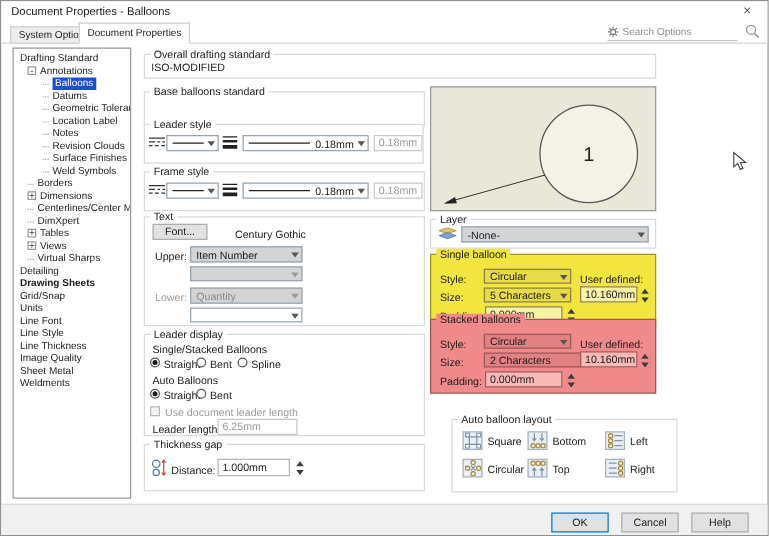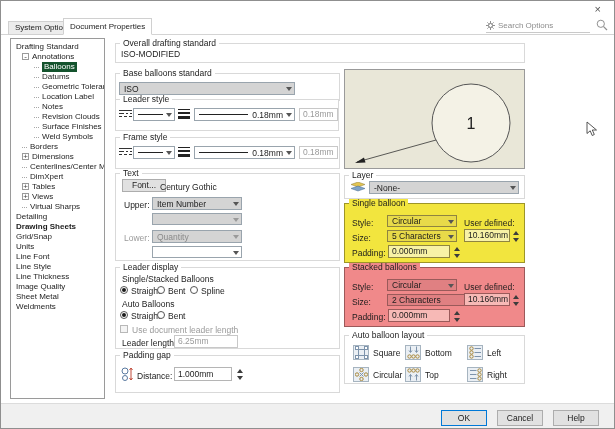--- a/index.html
+++ b/index.html
@@ -19,21 +19,21 @@
   .searchbox svg{vertical-align:-2px;margin-right:3px}
   .magicon{position:absolute;right:6px;top:2px}
   
   .tree{position:absolute;left:9px;top:37px;width:95px;height:361px;border:1px solid #9a9a9a;
         background:#fff;box-sizing:border-box;padding-top:3px;overflow:hidden;font-size:8px}
   .trow{position:relative;height:10px;line-height:10px;white-space:nowrap}
   .tglyph{position:absolute;top:1px;width:7px;height:7px;border:1px solid #9a9a9a;background:#fff;
           font-size:8px;line-height:6px;text-align:center;box-sizing:border-box;color:#444}
   .tdash{position:absolute;top:5px;width:5px;border-top:1px dotted #a8a8a8}
   .tlabel{position:absolute;top:0}
-  .tlabel.tsel{background:#14532d;color:#fff;padding:0 2px}
+  .tlabel.tsel{background:#1d4ed8;color:#fff;padding:0 2px}
   
   .grp{position:absolute;border:1px solid #d9d9d9;background:#fff;box-sizing:border-box}
   .grp>.lbl{position:absolute;top:-5px;left:4px;background:#fff;padding:0 3px;white-space:nowrap;line-height:9px}
   .grp.hl{border-color:rgba(0,0,0,.35)}
   .grp.hl>.lbl{background:var(--hl)}
   
   .combo{position:absolute;height:13px;border:1px solid #99a4ad;background:#fff;box-sizing:border-box;
          display:flex;align-items:center;padding:0 11px 0 4px;white-space:nowrap;overflow:hidden}
   .combo .chev{position:absolute;right:2px;top:4px;width:0;height:0;border-left:3px solid transparent;
                border-right:3px solid transparent;border-top:4px solid #555}
@@ -68,20 +68,21 @@
   .layoutbtn{position:absolute;left:0;top:0;width:16px;height:15px;border:1px solid #a6b4c0;background:#eaeff4;
              box-sizing:border-box;display:flex;align-items:center;justify-content:center}
   .celllbl{position:absolute;left:20px;top:3px}
 </style>
 </head>
 <body>
 
 <div class="win">
 
   <div class="titlebar">
+    <span class="title">Document Properties - Balloons</span>
     <span class="closebtn">×</span>
   </div>
 
   <div class="tabstrip">
     <span class="tab" style="left:7px">System Options</span>
     <span class="tab active" style="left:62px">Document Properties</span>
     <span class="searchbox"><svg width="9" height="9" viewBox="0 0 9 9">
           <circle cx="4.5" cy="4.5" r="2" fill="none" stroke="#777"></circle>
           <g stroke="#777">
             <line x1="4.5" y1="0.2" x2="4.5" y2="1.8"></line>
@@ -200,24 +201,20 @@
       </div>
     </div>
 
   <div class="grp" style="left:114px;top:42px;width:410px;height:20px">
     <span class="lbl">Overall drafting standard</span>
     <span class="slabel" style="left:5px;top:5px">ISO-MODIFIED</span>
   </div>
 
   <div class="grp" style="left:114px;top:72px;width:225px;height:28px">
     <span class="lbl">Base balloons standard</span>
-    <div class="combo gray" style="left:3px;top:8px;width:176px">
-        <span>ISO</span>
-        <span class="chev"></span>
-      </div>
   </div>
 
   <div class="grp" style="left:114px;top:98px;width:224px;height:32px">
     <span class="lbl">Leader style</span>
     <svg class="abs" style="left:3px;top:9px" width="13" height="11">
         <g fill="#333">
           <rect x="0" y="1" width="13" height="1"></rect>
           <rect x="0" y="4" width="5" height="1"></rect>
           <rect x="7" y="4" width="2" height="1"></rect>
           <rect x="11" y="4" width="2" height="1"></rect>
@@ -273,21 +270,21 @@
         <span class="lsample" style="flex:1"></span>
         <span style="margin-left:4px">0.18mm</span>
         <span class="chev"></span>
       </div>
     <div class="txt dis" style="left:183px;top:8px;width:39px">0.18mm</div>
   </div>
 
   <div class="grp" style="left:114px;top:172px;width:225px;height:88px">
     <span class="lbl">Text</span>
     <div class="btn" style="left:6px;top:5px;width:44px;height:13px;line-height:11px">Font...</div>
-    <span class="slabel" style="left:44px;top:8px">Century Gothic</span>
+    <span class="slabel" style="left:72px;top:8px">Century Gothic</span>
     <span class="slabel" style="left:8px;top:26px">Upper:</span>
     <div class="combo gray" style="left:36px;top:23px;width:90px">
         <span>Item Number</span>
         <span class="chev"></span>
       </div>
     <div class="combo dis" style="left:36px;top:39px;width:90px;height:12px">
         <span class="chev"></span>
       </div>
     <span class="slabel dim" style="left:8px;top:59px">Lower:</span>
     <div class="combo dis" style="left:36px;top:56px;width:90px">
@@ -313,21 +310,21 @@
     <span class="slabel" style="left:15px;top:43px">Straight</span>
     <span class="radio" style="left:41px;top:43px"></span>
     <span class="slabel" style="left:52px;top:43px">Bent</span>
     <span class="chk" style="left:4px;top:57px"></span>
     <span class="slabel dim" style="left:16px;top:57px">Use document leader length</span>
     <span class="slabel" style="left:6px;top:70px">Leader length:</span>
     <div class="txt dis" style="left:58px;top:67px;width:64px">6.25mm</div>
   </div>
 
   <div class="grp" style="left:114px;top:354px;width:225px;height:38px">
-    <span class="lbl">Padding gap</span>
+    <span class="lbl">Thickness gap</span>
     <svg class="abs" style="left:4px;top:11px" width="13" height="14">
         <circle cx="5" cy="4" r="3" fill="none" stroke="#5a7aa0"></circle>
         <circle cx="5" cy="11" r="2.5" fill="none" stroke="#5a7aa0"></circle>
         <g stroke="#c04a3a">
           <line x1="11" y1="1" x2="11" y2="13"></line>
           <polyline points="9.5,3 11,1 12.5,3" fill="none"></polyline>
           <polyline points="9.5,11 11,13 12.5,11" fill="none"></polyline>
         </g>
       </svg>
     <span class="slabel" style="left:21px;top:15px">Distance:</span>
@@ -369,41 +366,41 @@
         <span>5 Characters</span>
         <span class="chev"></span>
       </div>
     <div class="txt t-y" style="left:119px;top:25px;width:46px;height:13px">10.160mm</div>
     <span class="spin" style="left:168px;top:26px"></span>
     <span class="slabel" style="left:7px;top:44px">Padding:</span>
     <div class="txt t-y" style="left:43px;top:41px;width:62px;height:13px">0.000mm</div>
     <span class="spin" style="left:109px;top:42px"></span>
   </div>
 
-  <div class="grp hl" id="stacked-grp" style="left: 343px; top: 266px; width: 181px; height: 60px; --hl: #f0898a; background: rgb(240, 137, 138);">
+  <div class="grp hl" id="stacked-grp" style="left: 343px; top: 254px; width: 181px; height: 60px; --hl: #f0898a; background: rgb(240, 137, 138);">
     <span class="lbl">Stacked balloons</span>
     <span class="slabel" style="left:7px;top:14px">Style:</span>
     <div class="combo c-r" style="left:42px;top:11px;width:70px;height:12px">
         <span>Circular</span>
         <span class="chev"></span>
       </div>
     <span class="slabel" style="left:119px;top:14px">User defined:</span>
     <span class="slabel" style="left:7px;top:29px">Size:</span>
     <div class="combo c-r" style="left:42px;top:26px;width:87px;height:12px">
         <span>2 Characters</span>
         <span class="chev"></span>
       </div>
     <div class="txt t-r" style="left:119px;top:25px;width:46px;height:13px">10.160mm</div>
     <span class="spin" style="left:168px;top:26px"></span>
     <span class="slabel" style="left:7px;top:44px">Padding:</span>
     <div class="txt t-r" style="left:43px;top:41px;width:62px;height:13px">0.000mm</div>
     <span class="spin" style="left:109px;top:42px"></span>
   </div>
 
-  <div class="grp" style="left:343px;top:334px;width:181px;height:49px">
+  <div class="grp" style="left:360px;top:334px;width:181px;height:59px">
     <span class="lbl">Auto balloon layout</span>
     <div id="layout-cells">
         <div class="cell" style="left: 8px; top: 9px;">
           <span class="layoutbtn">
             <svg width="13" height="13">
               <rect x="3.5" y="3.5" width="6" height="6" fill="none" stroke="#7d93ab"></rect>
               <rect x="0.5" y="0.5" width="3" height="3" fill="#fff" stroke="#7d93ab"></rect>
               <rect x="9.5" y="0.5" width="3" height="3" fill="#fff" stroke="#7d93ab"></rect>
               <rect x="0.5" y="9.5" width="3" height="3" fill="#fff" stroke="#7d93ab"></rect>
               <rect x="9.5" y="9.5" width="3" height="3" fill="#fff" stroke="#7d93ab"></rect>

